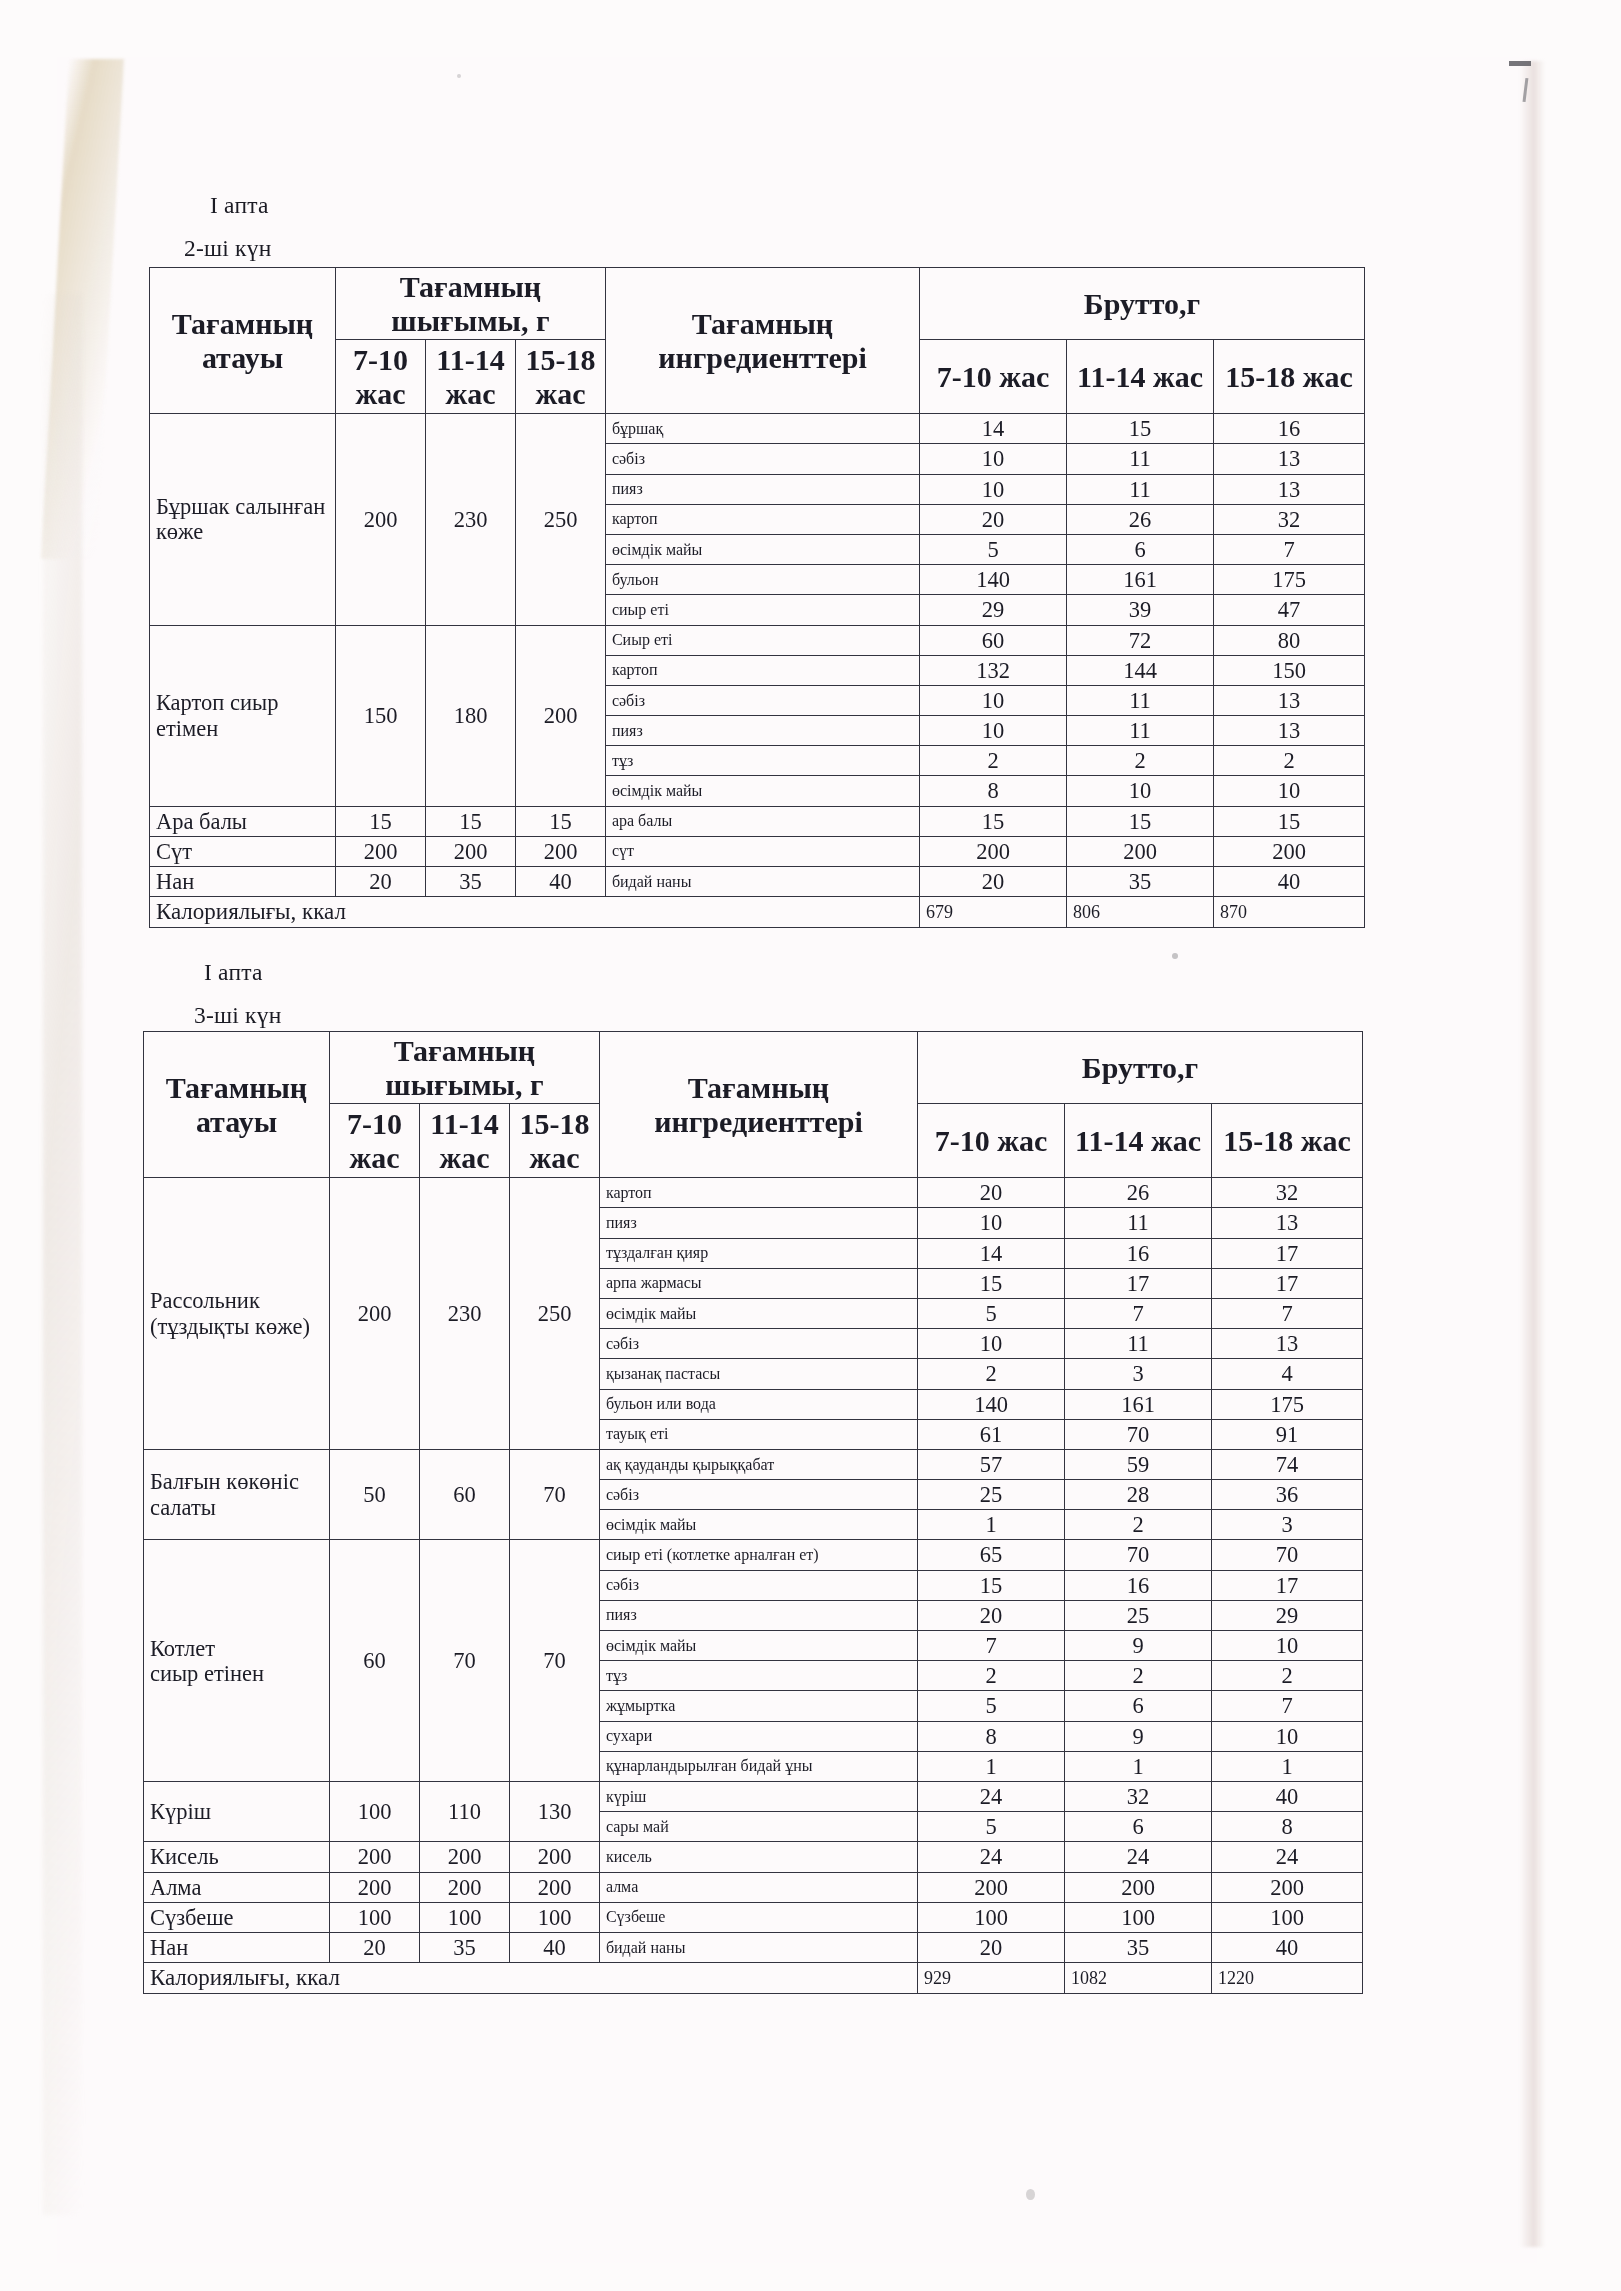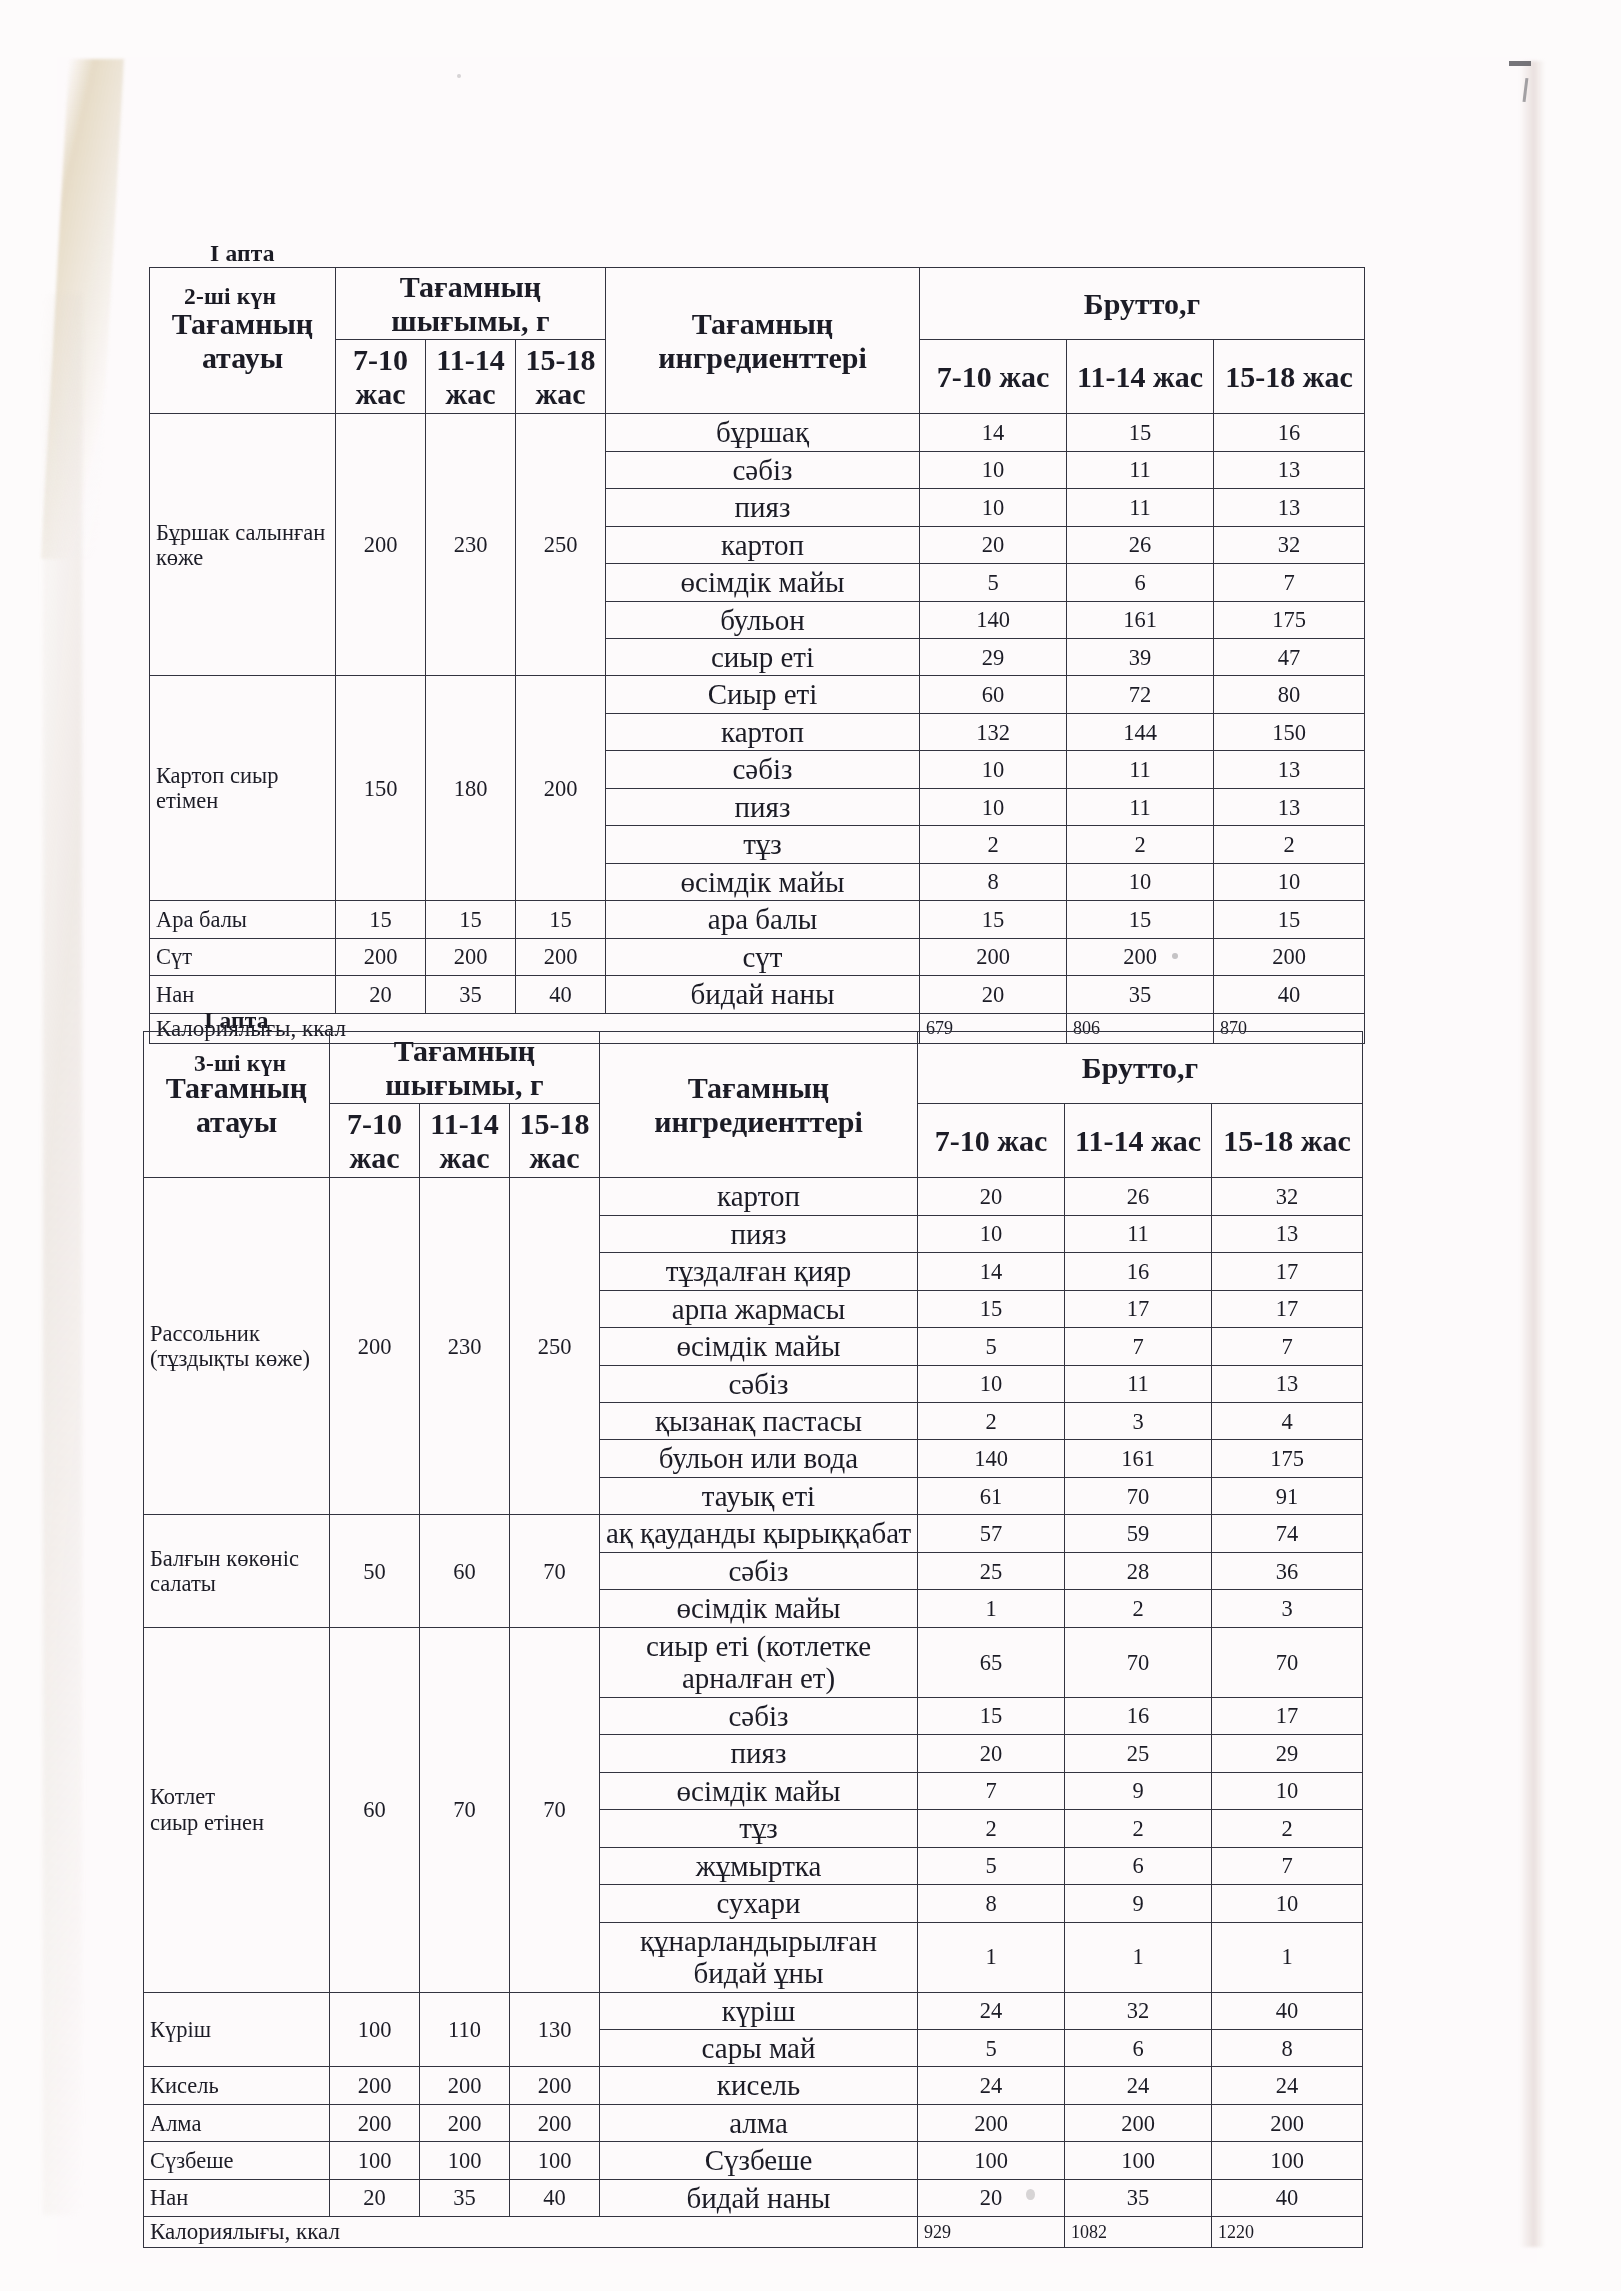--- a/index.html
+++ b/index.html
@@ -93,25 +93,24 @@
     background: #6a6a70;
     opacity: .6;
     transform: rotate(7deg);
     pointer-events: none;
   }
   .speck { position:absolute; background:#8e8b8f; border-radius:50%; opacity:.5; pointer-events:none;}
 
   
   .caption {
     position: absolute;
-    font-weight: bold;
+    font-weight: normal;
     font-size: 23.5px;
     letter-spacing: 0.2px;
     white-space: nowrap;
-    margin-top: 48px;
   }
 
   
   .menu-table {
     position: absolute;
     border-collapse: collapse;
     table-layout: fixed;
     font-size: 22.5px;
     color: #1c1c26;
   }
@@ -121,21 +120,21 @@
     vertical-align: middle;
     font-weight: normal;
     line-height: 1.12;
   }
   .menu-table th {
     font-weight: bold;
     text-align: center;
     font-size: 30px;
   }
   .dishname { text-align: left; line-height: 1.22; }
-  .ing { text-align: center; padding-left: 7.8px; font-size: 29px; }
+  .ing { text-align: left; padding-left: 7.8px; font-size: 16px; }
   .num { text-align: center; font-size: 22.5px; }
   .kcal-label {
     text-align: left;
     font-weight: bold;
     padding-left: 7.8px;
     font-size: 23px;
     margin-left: 44px;
   }
   .kcal-val { font-weight: bold; font-size: 18px;}
   .hdr-two-line { line-height: 1.18; }

